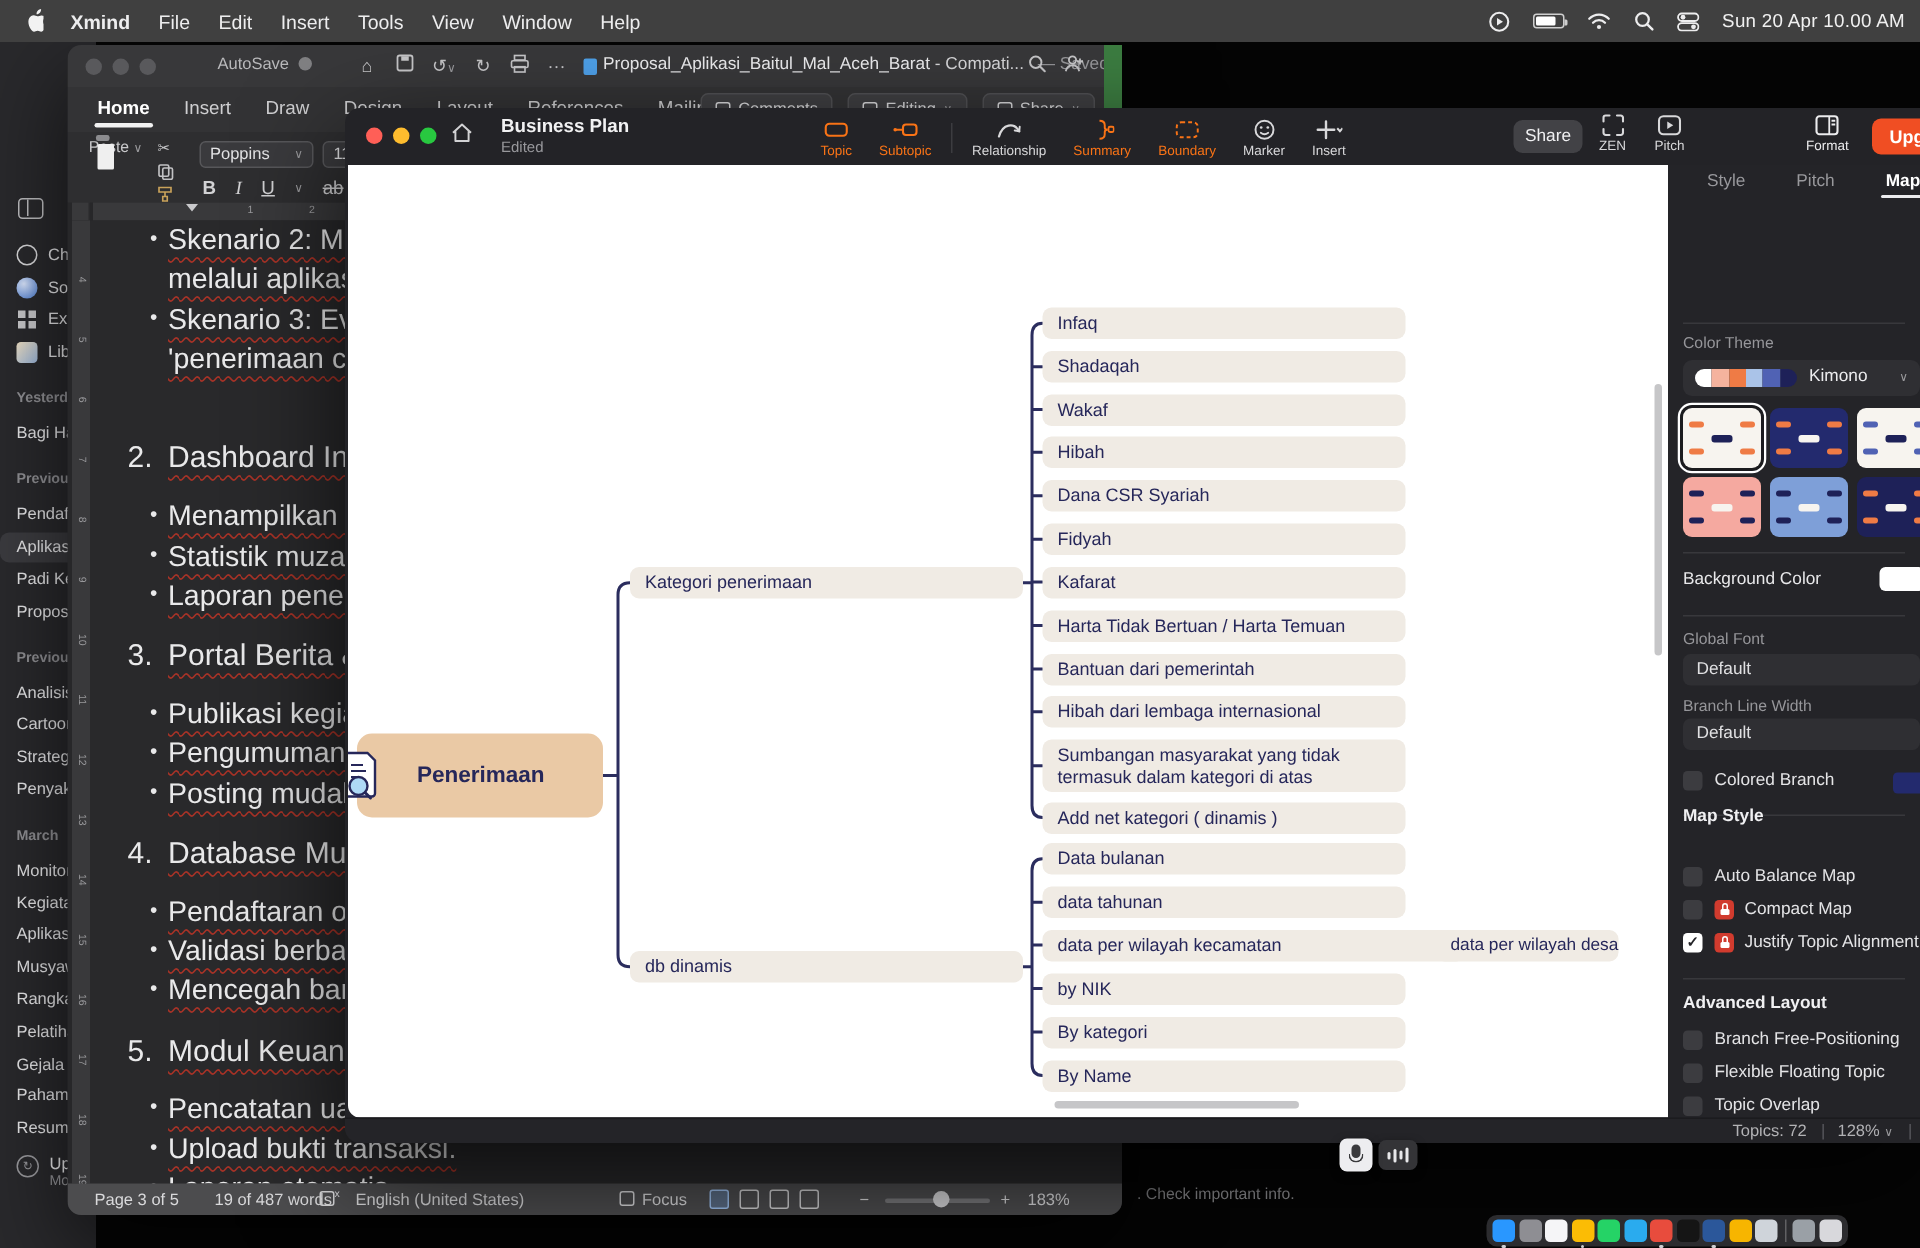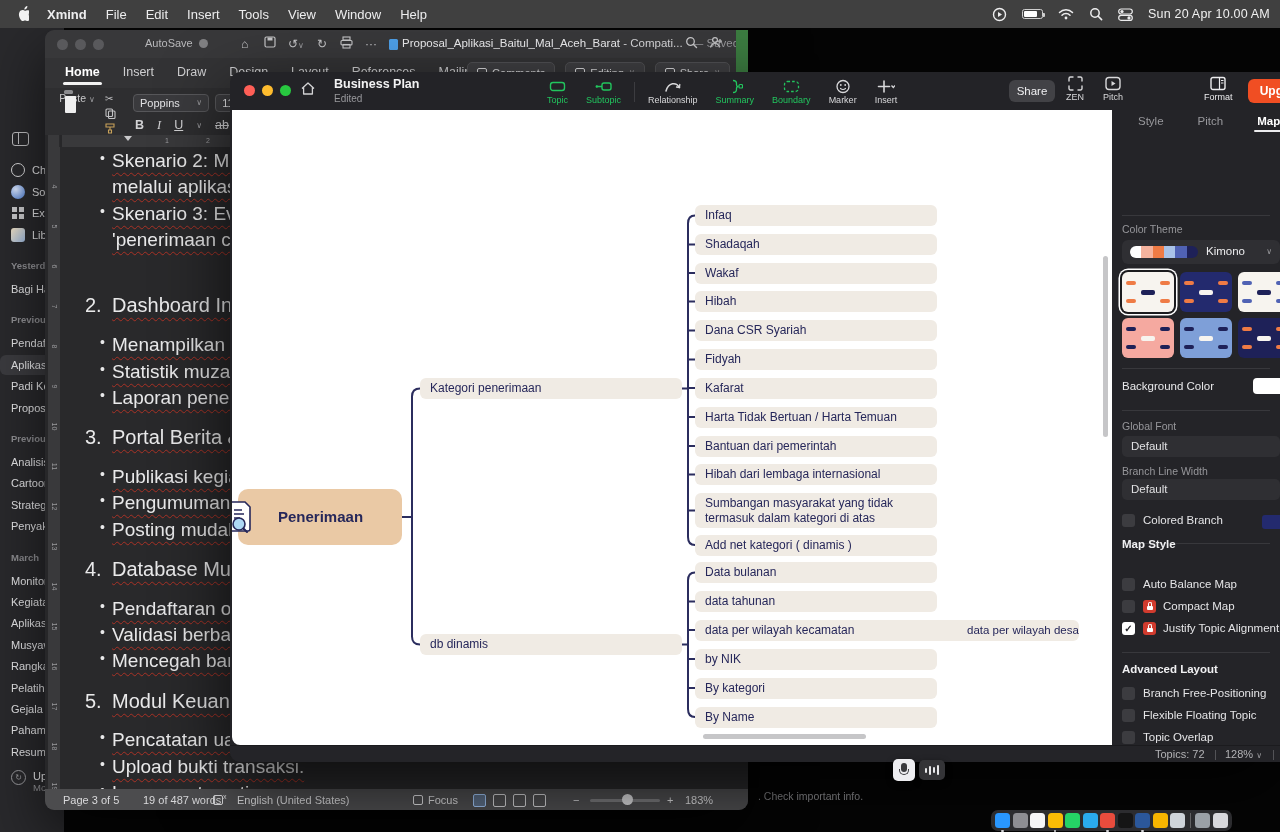--- a/index.html
+++ b/index.html
@@ -106,21 +106,21 @@
      border-radius:10px 0 0 10px; box-shadow:0 24px 70px rgba(0,0,0,.7); z-index:30; overflow:hidden; }
   #xm-header { position:absolute; left:0; top:0; width:100%; height:38px; }
   .tl.red{background:#ff5f57;} .tl.yel{background:#febc2e;} .tl.grn{background:#28c840;}
   #xm-home { position:absolute; left:70px; top:9px; color:#d2d2d4; }
   #xm-titleblock { position:absolute; left:104px; top:5px; }
   #xm-title { color:#f2f2f3; font-size:12.5px; font-weight:700; }
   #xm-sub { color:#98989c; font-size:10px; margin-top:2px; }
   #xm-toolbar { position:absolute; left:308px; top:3px; height:34px; display:flex; align-items:center; }
   .xm-tool { display:flex; flex-direction:column; align-items:center; justify-content:center; gap:1px; padding:0 9px; }
   .xm-tool .lab { font-size:9px; }
-  .xm-tool.en { color:#d8d8da; } .xm-tool.dis { color:#22c55e; }
+  .xm-tool.en { color:#d8d8da; } .xm-tool.dis { color:#f97316; }
   .xm-divider { width:1px; height:20px; background:#3c3c40; margin:0 4px; }
   #xm-share { position:absolute; left:779px; top:8px; width:46px; height:22px; background:#424246; border-radius:6px;
      color:#f0f0f2; font-size:11.5px; text-align:center; line-height:22px; }
   .xm-hdricon { position:absolute; top:4px; display:flex; flex-direction:column; align-items:center; gap:1px; color:#d8d8da; }
   .xm-hdricon .lab { font-size:9px; }
   #xm-upgrade { position:absolute; left:1018px; top:7px; width:72px; height:24px; background:#f04e23; border-radius:6px;
      color:#fff; font-size:12px; font-weight:700; text-align:center; line-height:24px; }
   #xm-canvas { position:absolute; left:2px; top:38px; width:880px; height:635px; background:#ffffff; border-radius:0 0 0 8px; overflow:hidden; }
   #mm-lines { position:absolute; left:0; top:0; }
   .topic { position:absolute; background:#f0ebe4; border-radius:6px; color:#26275a; font-size:12px; font-weight:500;

